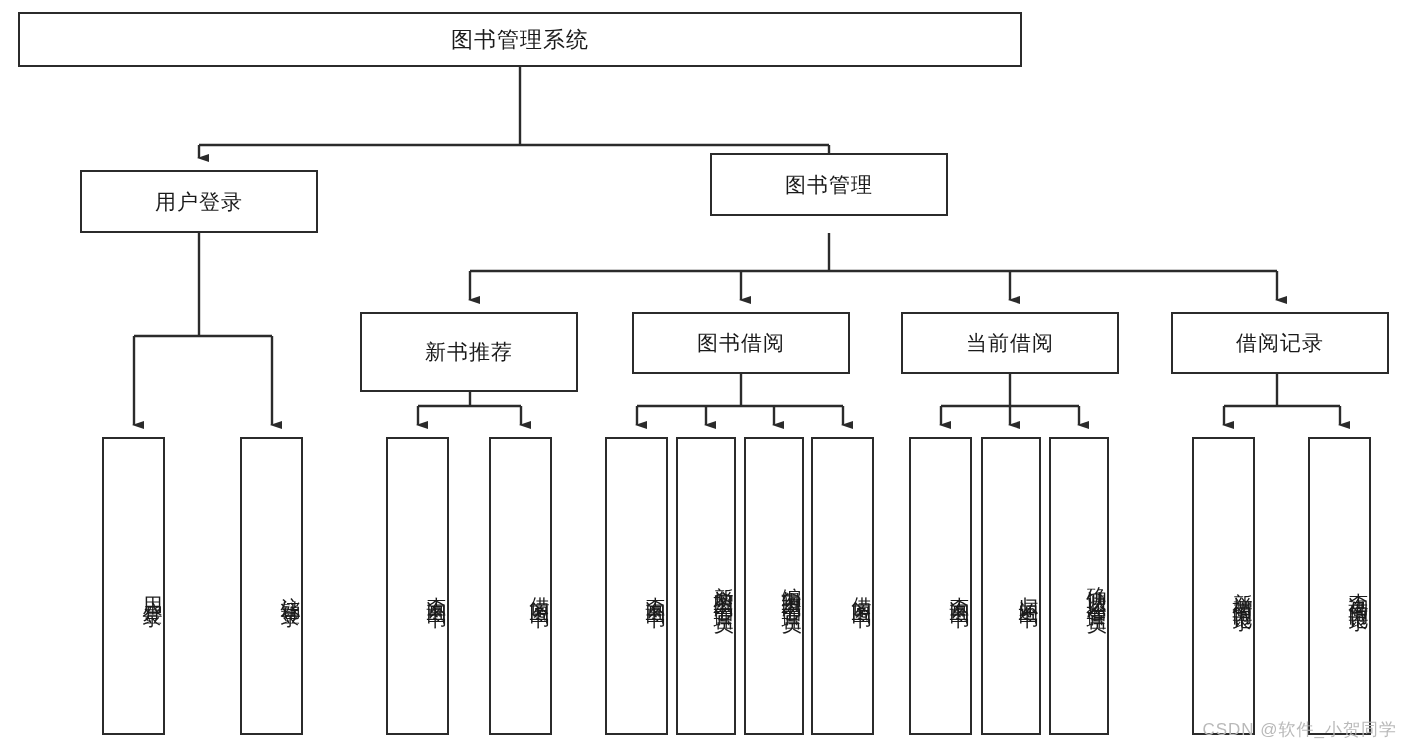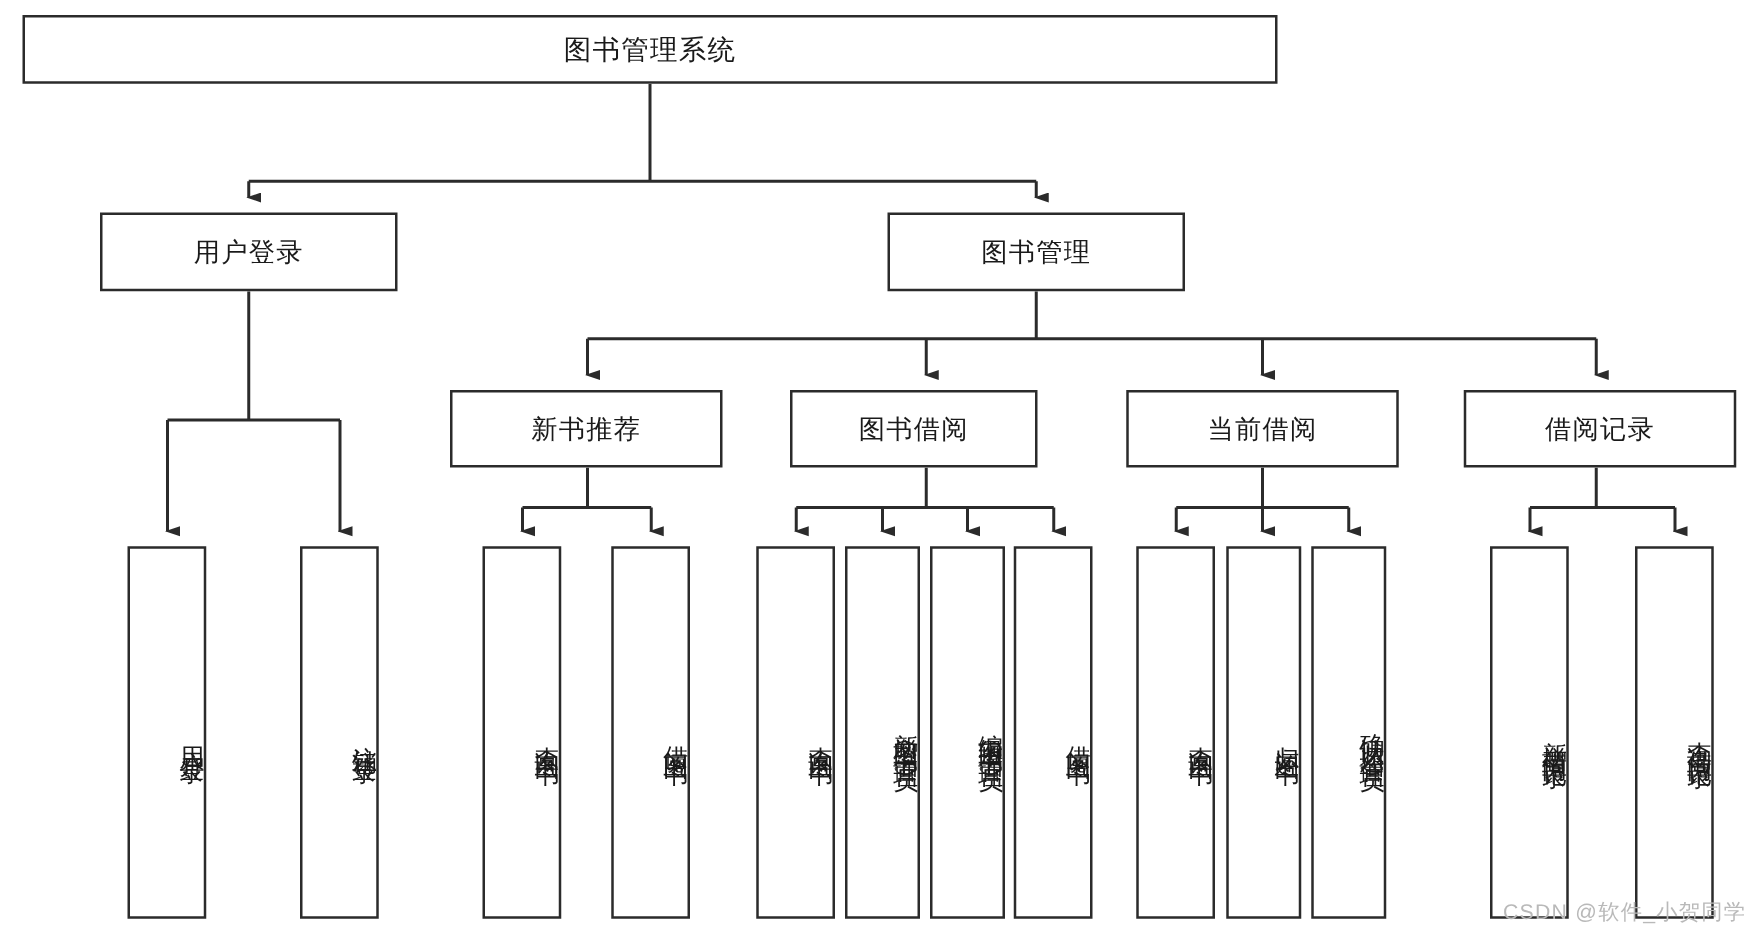--- a/index.html
+++ b/index.html
@@ -110,28 +110,28 @@
     </g>
   </svg>
 
   <div class="node h root" style="left:18px;top:12px;width:1004px;height:55px;">
     <span class="lbl">图书管理系统</span>
   </div>
 
   <div class="node h" style="left:80px;top:170px;width:238px;height:63px;">
     <span class="lbl">用户登录</span>
   </div>
-  <div class="node h" style="left:710px;top:170px;width:238px;height:63px;">
+  <div class="node h" style="left:710px;top:153px;width:238px;height:63px;">
     <span class="lbl">图书管理</span>
   </div>
 
-  <div class="node h" style="left:360px;top:312px;width:218px;height:62px;text-align:center;">
+  <div class="node h" style="left:360px;top:312px;width:218px;height:80px;text-align:center;">
     <span class="lbl">新书推荐</span>
   </div>
-  <div class="node h" style="left:632px;top:312px;width:198px;height:62px;">
+  <div class="node h" style="left:632px;top:312px;width:218px;height:62px;">
     <span class="lbl">图书借阅</span>
   </div>
   <div class="node h" style="left:901px;top:312px;width:218px;height:62px;align-items:center;">
     <span class="lbl">当前借阅</span>
   </div>
   <div class="node h" style="left:1171px;top:312px;width:218px;height:62px;">
     <span class="lbl">借阅记录</span>
   </div>
 
   <div class="node v" style="left:102px;top:437px;width:63px;height:298px;">

